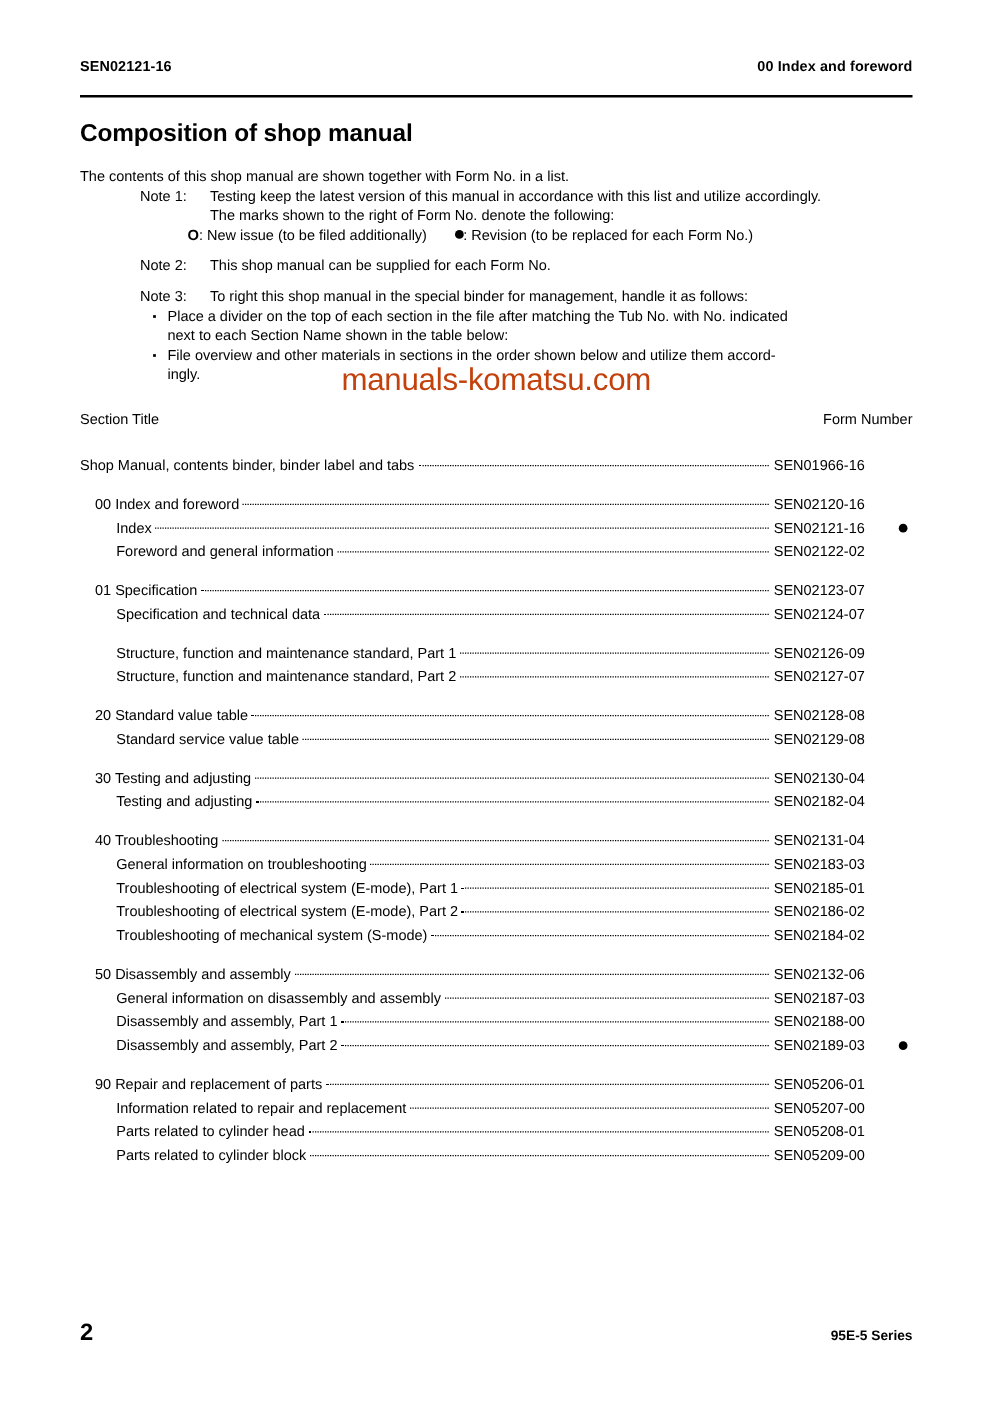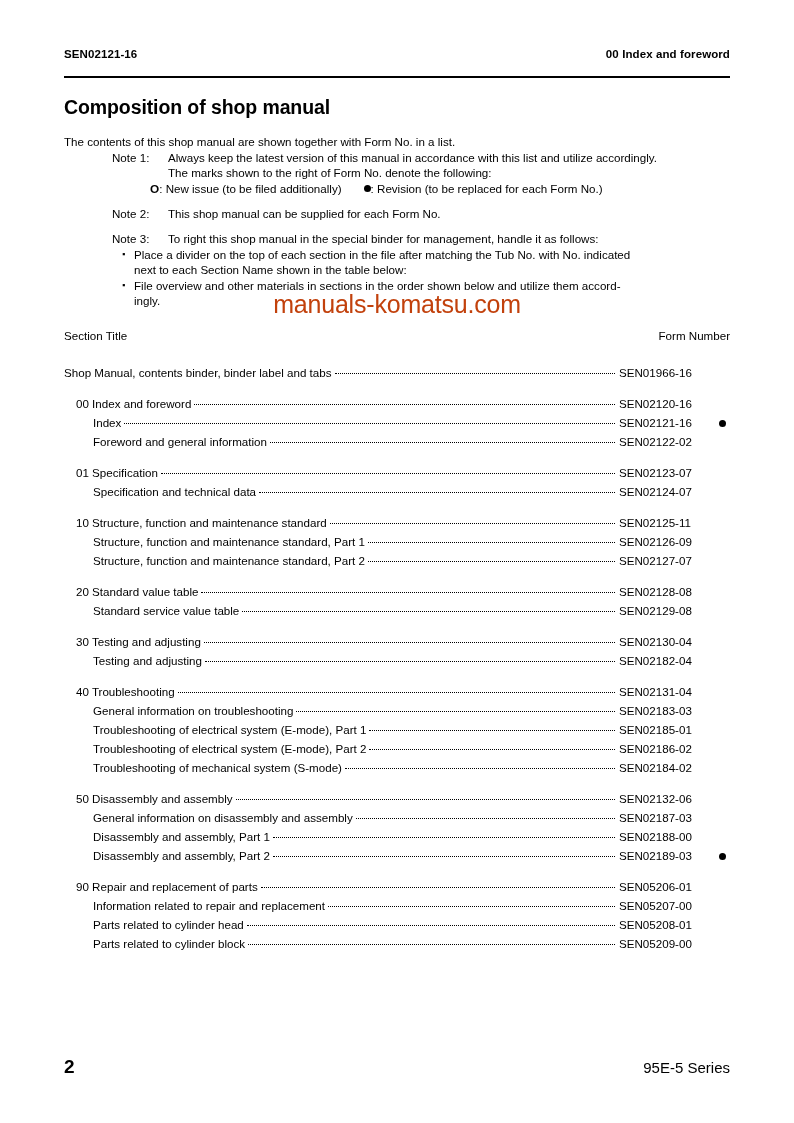--- a/index.html
+++ b/index.html
@@ -190,22 +190,22 @@
     width: 666px;
     display: flex;
     justify-content: space-between;
     align-items: baseline;
   }
   .footer-page {
     font-size: 19px;
     font-weight: bold;
   }
   .footer-series {
-    font-size: 15px;
-    font-weight: normal;
+    font-size: 11px;
+    font-weight: bold;
   }
 </style>
 </head>
 <body>
 
 <div class="page">
 
   <div class="header">
     <div class="header-row">
       <span>SEN02121-16</span>
@@ -216,21 +216,21 @@
 
   <div class="title">Composition of shop manual</div>
 
   <div class="intro">
 
     <div class="line">The contents of this shop manual are shown together with Form No. in a list.</div>
 
     <div class="note-row">
       <div class="note-label">Note 1:</div>
       <div class="note-body">
-        <div class="line">Always keep the latest version of this manual in accordance with this list and utilize accordingly.</div>
+        <div class="line">Testing keep the latest version of this manual in accordance with this list and utilize accordingly.</div>
         <div class="line">The marks shown to the right of Form No. denote the following:</div>
       </div>
     </div>
 
     <div class="sym-line">
       <span class="sym-open">O</span><span>:  New issue (to be filed additionally)</span><span class="sym-gap"></span><span class="sym-filled"></span><span>:  Revision (to be replaced for each Form No.)</span>
     </div>
 
     <div class="gap-9"></div>
 
@@ -310,26 +310,20 @@
           <span class="toc-mark"></span>
         </div>
         <div class="toc-row">
           <span class="toc-title lvl-sub">Specification and technical data</span>
           <span class="toc-leader"></span>
           <span class="toc-form">SEN02124-07</span>
           <span class="toc-mark"></span>
         </div>
         <div class="grp-gap"></div>
         <div class="toc-row">
-          <span class="toc-title lvl-sec">10 Structure, function and maintenance standard</span>
-          <span class="toc-leader"></span>
-          <span class="toc-form">SEN02125-11</span>
-          <span class="toc-mark"></span>
-        </div>
-        <div class="toc-row">
           <span class="toc-title lvl-sub">Structure, function and maintenance standard, Part 1</span>
           <span class="toc-leader"></span>
           <span class="toc-form">SEN02126-09</span>
           <span class="toc-mark"></span>
         </div>
         <div class="toc-row">
           <span class="toc-title lvl-sub">Structure, function and maintenance standard, Part 2</span>
           <span class="toc-leader"></span>
           <span class="toc-form">SEN02127-07</span>
           <span class="toc-mark"></span>

